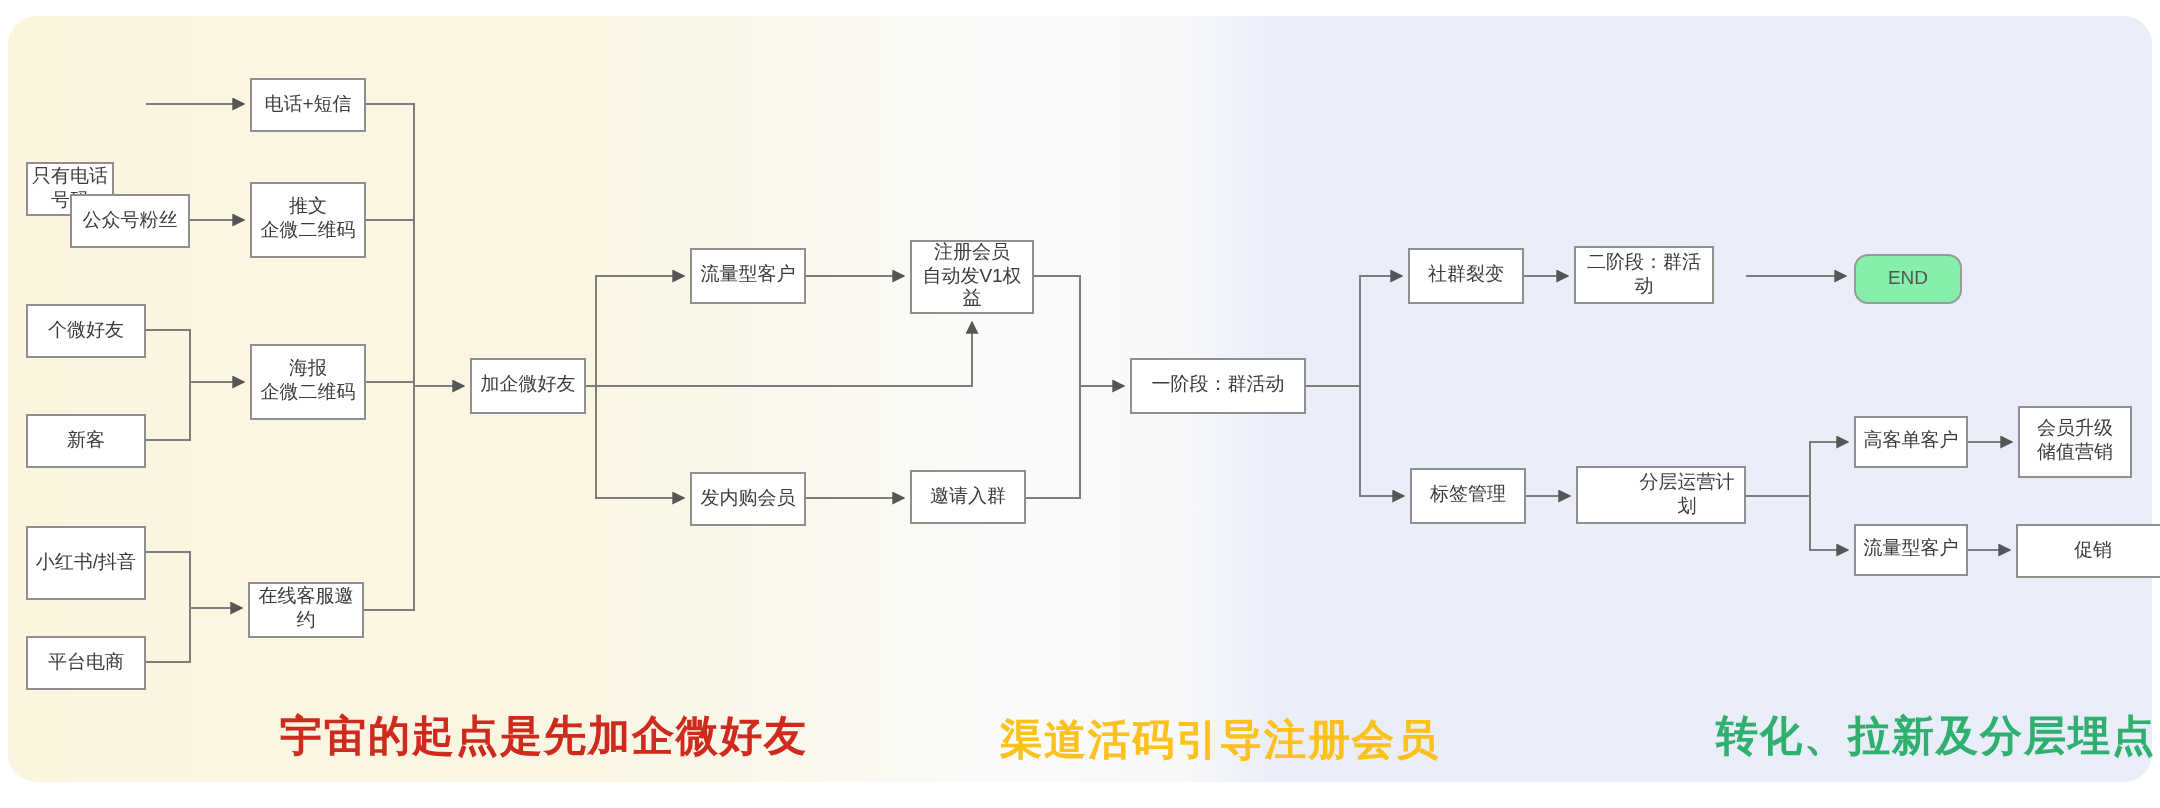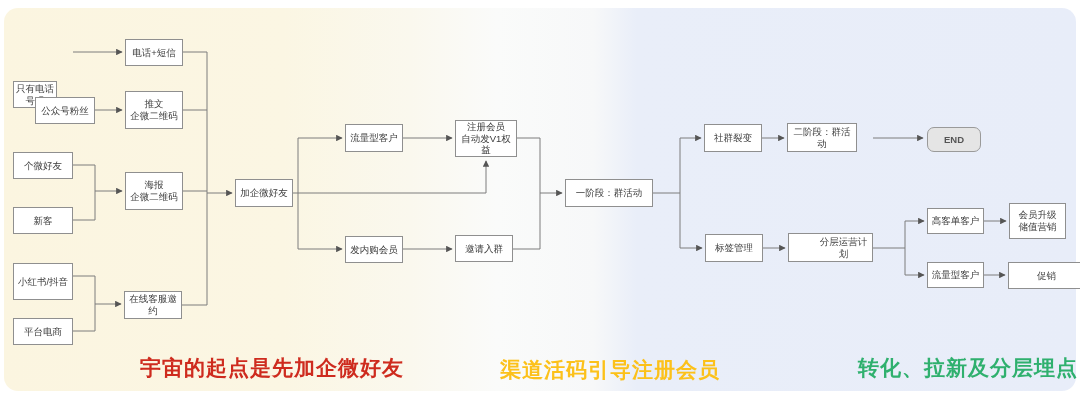--- a/index.html
+++ b/index.html
@@ -25,21 +25,21 @@
     border:1px solid #8f8f8f;
     color:#3c3c3c;
     font-size:9.5px;
     line-height:1.25;
     display:flex;align-items:center;justify-content:center;
     text-align:center;
     white-space:pre-line;
     box-sizing:border-box;
     padding:1px 2px;
   }
-  .node.endcap{background:#e5e5e5;border-radius:7px;border-color:#9a9a9a;color:#555;font-weight:bold;}
+  .node.endcap{background:#86efac;border-radius:7px;border-color:#9a9a9a;color:#555;}
   .caption{
     position:absolute;
     font-size:21px;font-weight:bold;
     text-align:center;
     letter-spacing:1px;
     white-space:nowrap;
   }
   .n1{left:13px;top:39px;width:44px;height:27px;margin-top:42px;}
   .n2{left:125px;top:39px;width:58px;height:27px;}
   .n3{left:13px;top:97px;width:60px;height:27px;margin-left:22px;}

